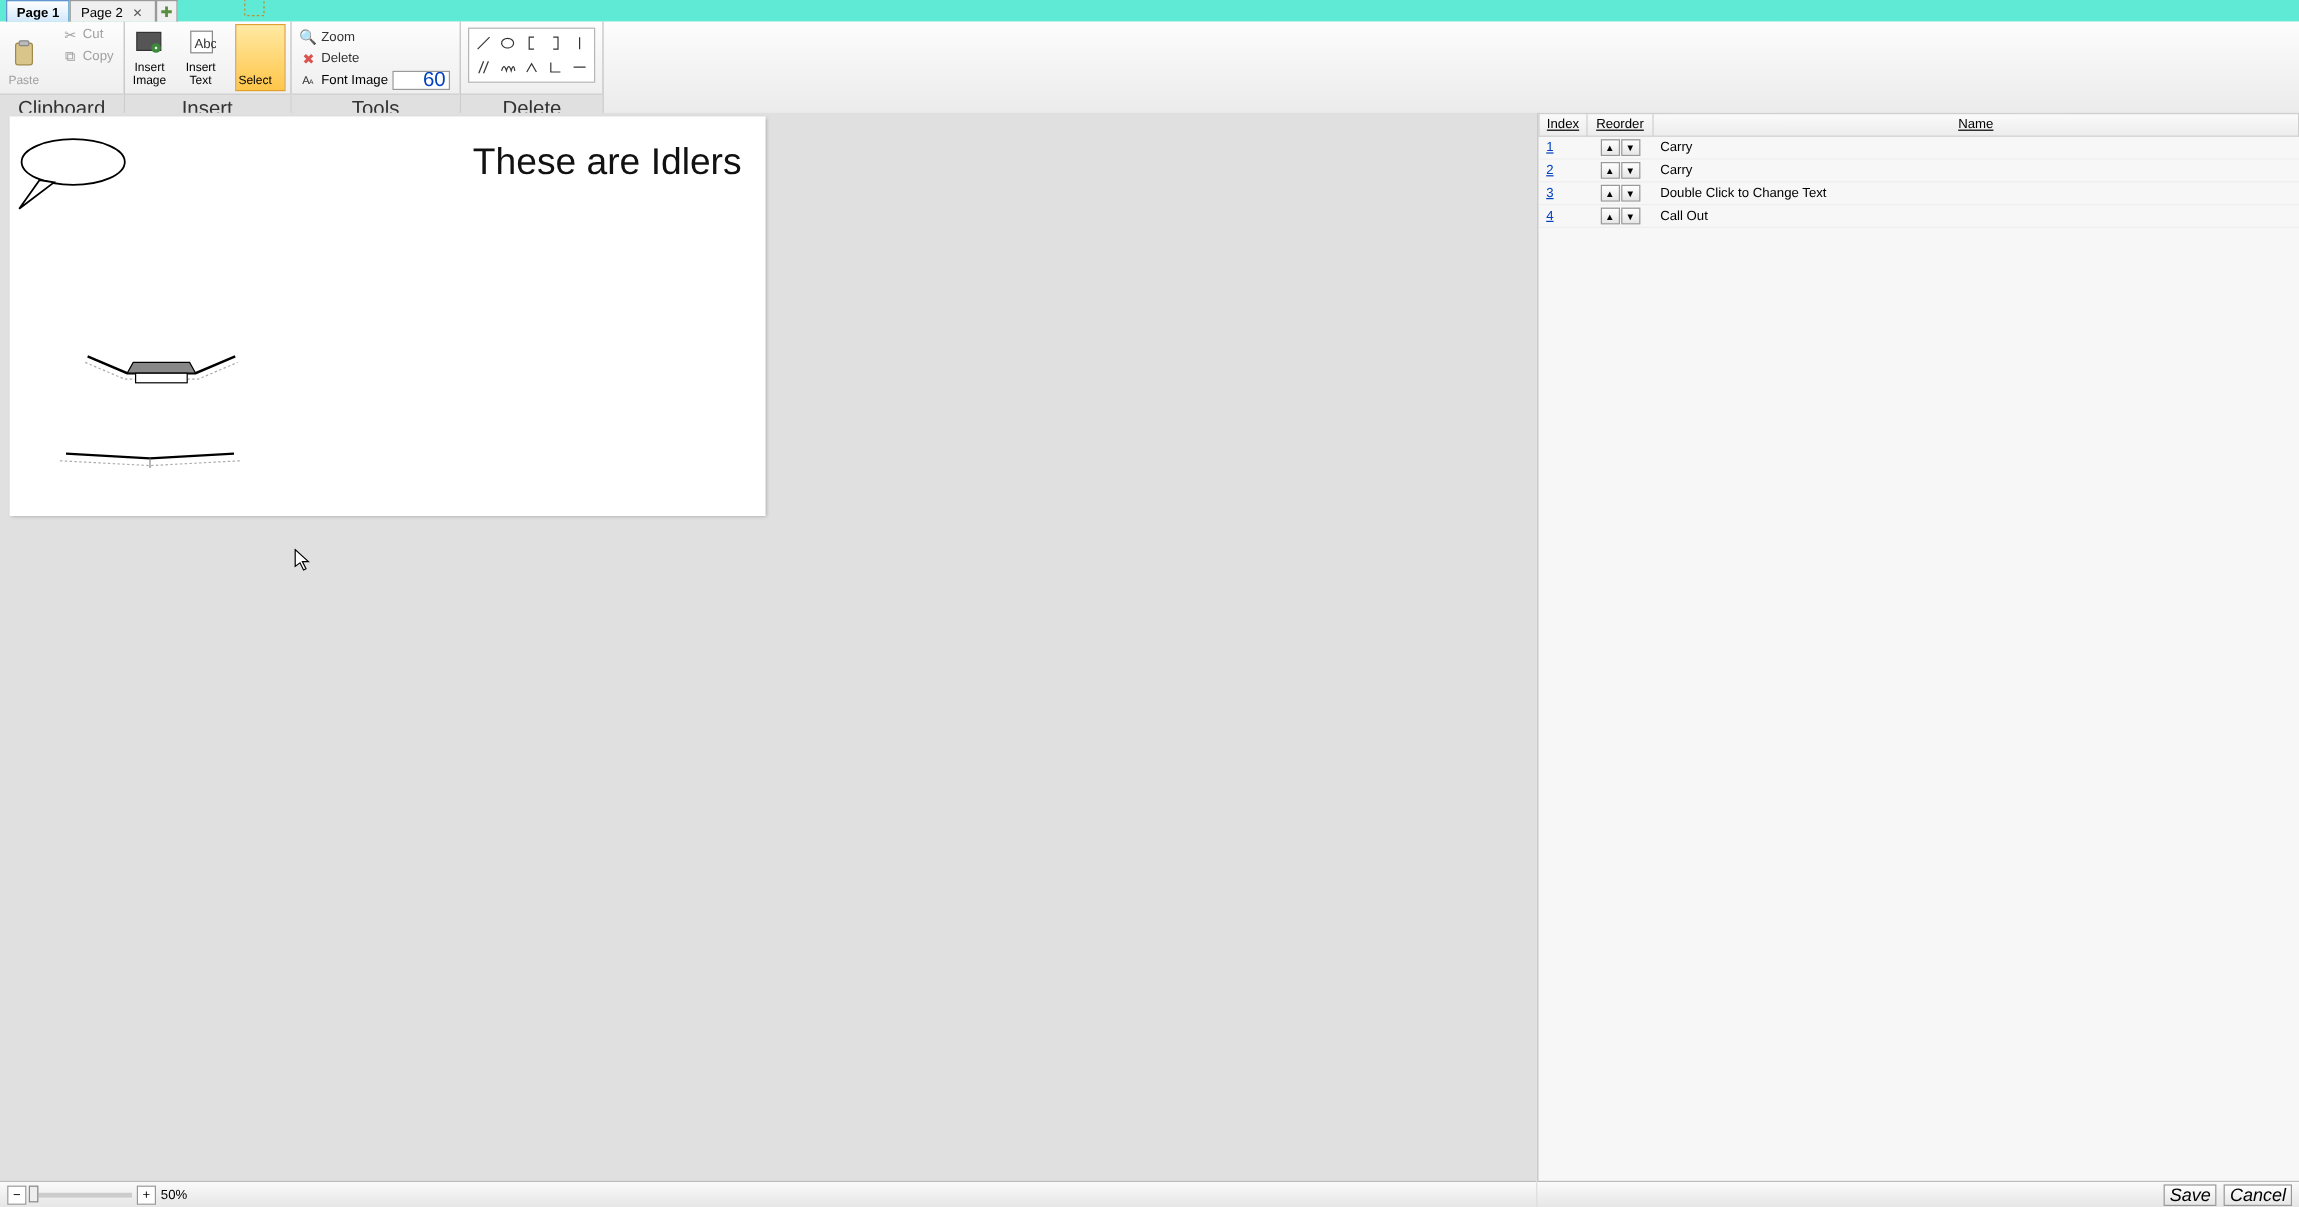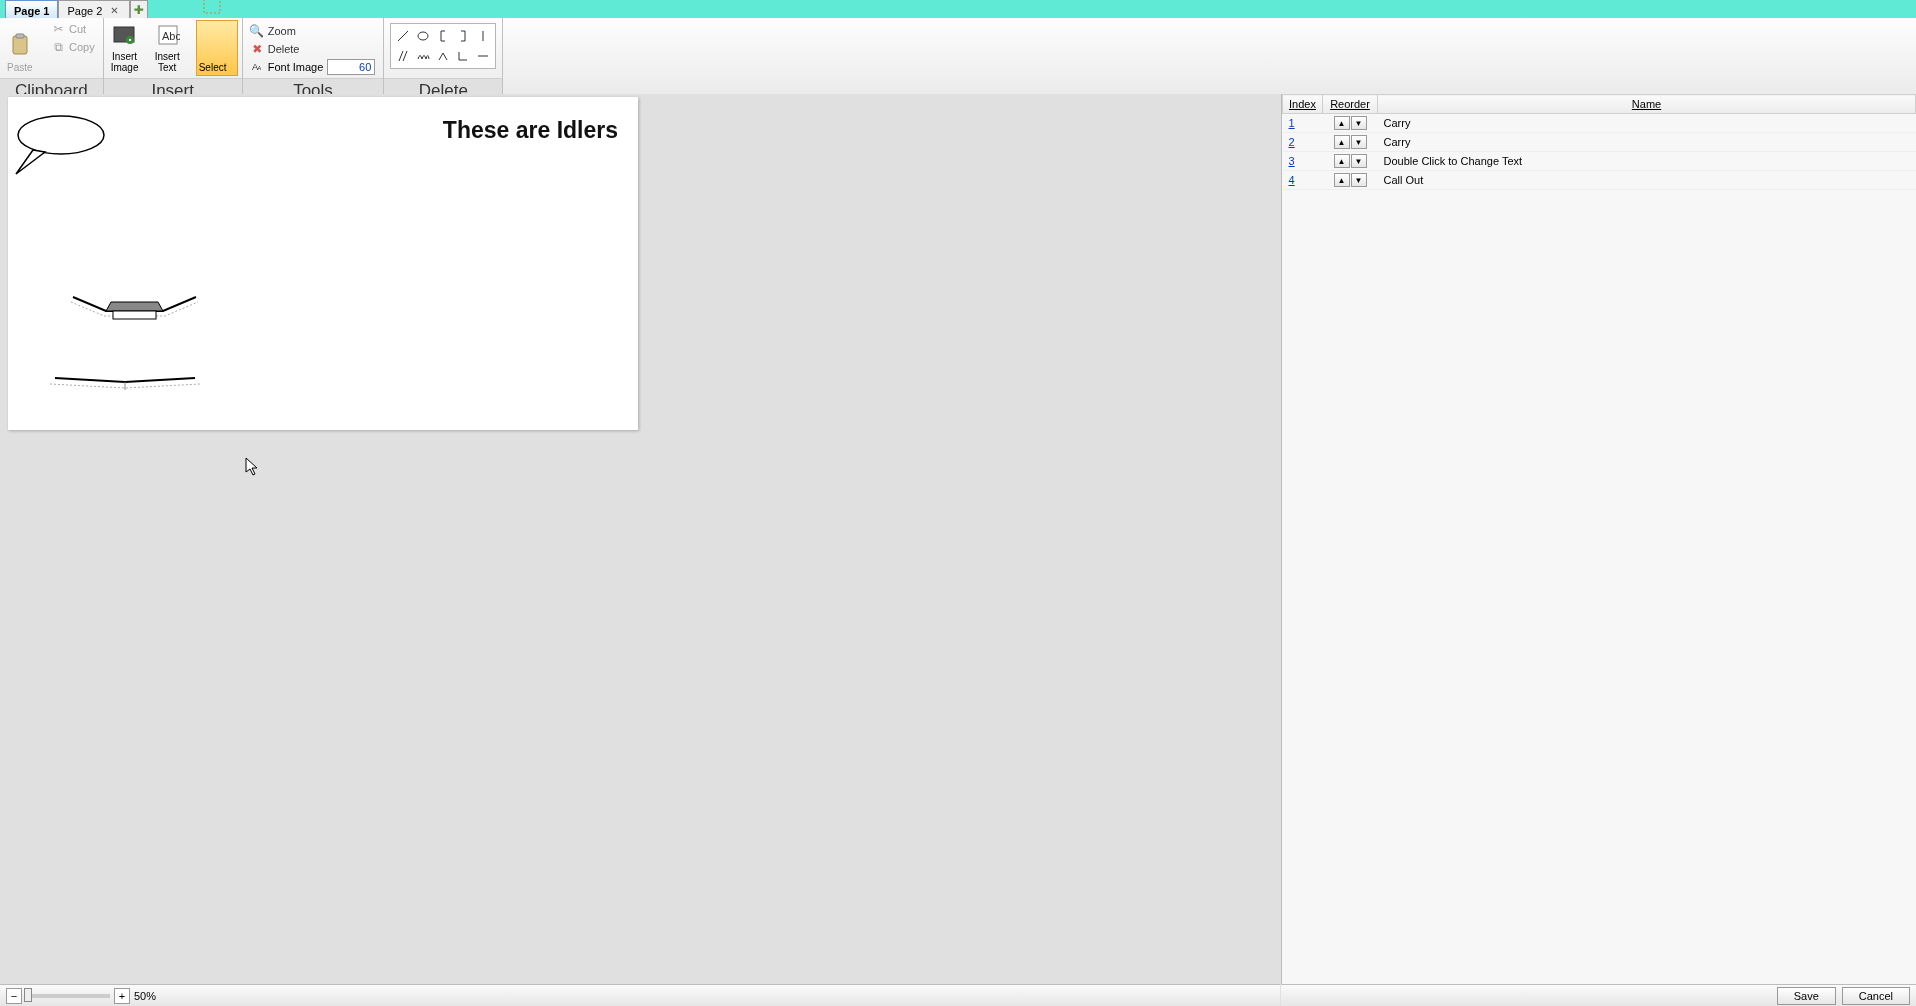--- a/index.html
+++ b/index.html
@@ -70,21 +70,21 @@
 }
 .bigbtn.selected { border-color:#e0a030; background: linear-gradient(#ffe9a3,#ffc64a); gap: 41px;}
 .bigbtn .ic { width: 26px; height: 26px; margin-bottom: 4px; display:flex; align-items:center; justify-content:center; }
 .bigbtn.disabled { color:#a0a0a0; cursor:default;}
 .smalllist { display:flex; flex-direction:column; gap:1px; }
 .smallbtn { display:flex; align-items:center; gap:4px; height:17px; padding:0 4px; font-size:11px; color:#333; cursor:pointer; }
 .smallbtn.disabled { color:#a0a0a0; cursor:default;}
 .smallbtn svg, .smallbtn .glyph { width:13px; height:13px; }
 .glyph { display:inline-flex; align-items:center; justify-content:center; font-size:12px; }
 .fontsize-row { display:flex; align-items:center; gap:4px; height:17px; padding:0 4px; }
-.fontsize-input { width:48px; height:16px; font-size:11px; text-align:right; color:#0040c0; border:1px solid #999; padding-right:3px;}
+.fontsize-input { width:48px; height:16px; font-size:17px; text-align:right; color:#0040c0; border:1px solid #999; padding-right:3px;}
 
 .shapes-grid {
   border: 1px solid #b5b5b5;
   background: #fff;
   padding: 3px;
   display: grid;
   grid-template-columns: repeat(5, 18px);
   grid-template-rows: repeat(2, 18px);
   gap: 2px;
   margin: 3px 2px;
@@ -106,22 +106,22 @@
 .page {
   position: absolute;
   left: 8px; top: 3px;
   width: 630px; height: 333px;
   background: #fff;
   box-shadow: 1px 1px 3px rgba(0,0,0,0.25);
 }
 .page .title-text {
   position: absolute;
   top: 20px; right: 20px;
-  font-size: 23px;
-  font-weight: 700;
+  font-size: 31px;
+  font-weight: 400;
   color: #111;
 }
 .callout {
   position:absolute; left: 5px; top: 15px;
 }
 .idler1 { position:absolute; left:60px; top:195px; }
 .idler2 { position:absolute; left:37px; top:275px; }
 
 
 .sidepanel {
@@ -157,21 +157,21 @@
 .zoom-bar button { width:16px; height:16px; border:1px solid #999; background:#fff; cursor:pointer; font-size:11px; line-height:12px; padding:0;}
 .zoom-slider { width:84px; height:4px; background:#ccc; position:relative; }
 .zoom-slider .thumb { width:8px; height:14px; background:#eee; border:1px solid #888; position:absolute; top:-6px; left:-2px; }
 
 .action-bar {
   position:absolute; right:0; bottom:0; width:635px; height:22px;
   background: linear-gradient(#fafafa,#e6e6e6);
   border-top:1px solid #bcbcbc;
   display:flex; align-items:center; justify-content:flex-end; gap:6px; padding:0 6px;
 }
-.action-bar button { height:18px; padding:0 16px; font-size:11px; border:1px solid #999; background:linear-gradient(#fff,#e6e6e6); cursor:pointer;}
+.action-bar button { height:18px; padding:0 4px; font-size:15px; border:1px solid #999; background:linear-gradient(#fff,#e6e6e6); cursor:pointer;font-style:italic;}
 
 .cursor-arrow {
   position:absolute; left:245px; top:363px; pointer-events:none;
 }
 </style>
 </head>
 <body>
 
 <div class="tabbar">
   <div class="tab active">

